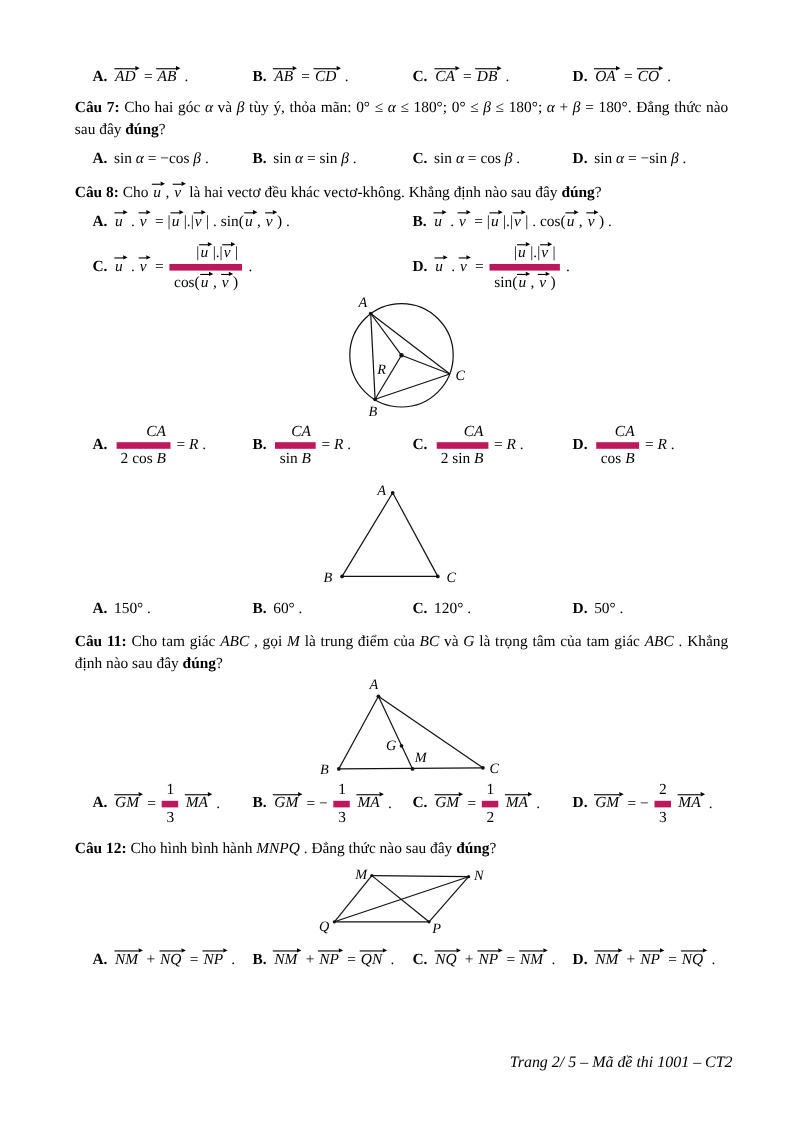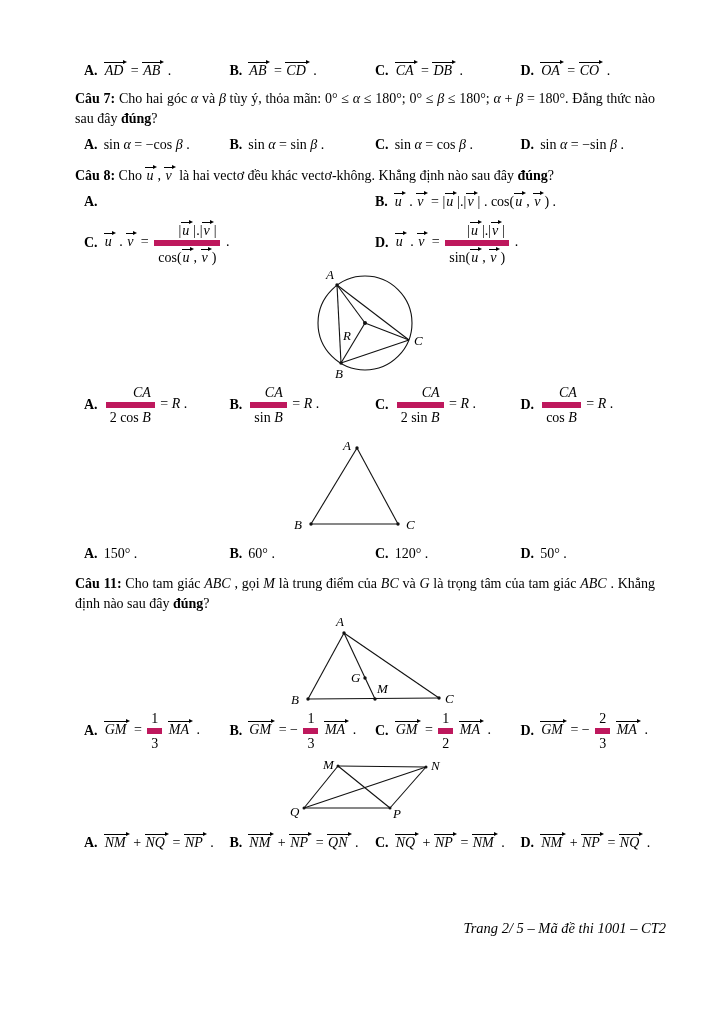--- a/index.html
+++ b/index.html
@@ -6,42 +6,42 @@
   .page{
     position:relative;
     width:724px;height:1024px;
     background:#ffffff;
     font-family:"Liberation Serif","DejaVu Serif",serif;
     font-size:14px;color:#000;
     overflow:hidden;
     margin:0 auto;
   }
   .content{position:absolute;left:68px;top:56px;width:594px;}
-  .q{margin:8px 7px 2px;line-height:20px;text-align:justify;}
+  .q{margin:8px 0 2px;line-height:20px;text-align:justify;}
   .qlabel{font-weight:bold;}
   .opts{display:grid;grid-template-columns:repeat(4,1fr);margin-left:16px;margin-top:6px;column-gap:4px;}
   .opts.two{grid-template-columns:1fr 1fr;row-gap:8px;margin-top:5px;}
   .opt{display:flex;align-items:center;line-height:20px;white-space:nowrap;}
   .ol{font-weight:bold;margin-right:6px;}
   
   .vec{position:relative;display:inline-block;font-style:italic;padding:4px 4px 0 1px;line-height:1.05;}
   .vec::before{content:'';position:absolute;top:2px;left:0;right:4px;border-top:1px solid #000;}
   .vec::after{content:'';position:absolute;top:-0.5px;right:0;width:0;height:0;
     border-left:4px solid #000;border-top:2.5px solid transparent;border-bottom:2.5px solid transparent;}
   
   .frac{display:inline-block;vertical-align:middle;text-align:right;margin:0 2px;}
   .frac .num{display:block;padding:0 4px 1px;line-height:17px;}
   .frac .den{display:block;border-top:6px solid #be185d;padding:1px 4px 0;line-height:17px;}
   .mi{font-style:italic;}
   .big{font-size:1.3em;vertical-align:-6%;}
   .fig{display:flex;justify-content:center;}
   .fig svg text{font-style:italic;font-size:13px;font-family:"Liberation Serif","DejaVu Serif",serif;}
   .fig svg line, .fig svg circle.shape, .fig svg path{stroke:#111;stroke-width:1.1;fill:none;}
   .fig svg circle.dot{fill:#111;stroke:none;}
-  .footer{position:absolute;top:920px;right:58px;font-style:italic;font-size:14.5px;} .mt10{margin-top:10px;} .mt12{margin-top:12px;}
+  .footer{position:absolute;top:958px;right:58px;font-style:italic;font-size:14.5px;} .mt10{margin-top:10px;} .mt12{margin-top:12px;}
 </style>
 </head>
 <body>
 
 <div class="page">
   <div class="content">
 
     <div class="opts" style="margin-top:4px;">
       <div class="opt">
           <b class="ol">A.</b>
@@ -78,20 +78,21 @@
       <div class="opt">
           <b class="ol">D.</b>
           <span class="om">sin <span class="mi">α</span> = −sin <span class="mi">β</span> .</span>
         </div>
     </div>
 
     <div class="q mt10"><span class="qlabel">Câu 8:</span> <span>Cho <span class="vec">u</span>, <span class="vec">v</span> là hai vectơ đều khác vectơ-không. Khẳng định nào sau đây <b>đúng</b>?</span></div>
     <div class="opts two">
       <div class="opt">
           <b class="ol">A.</b>
+          <span class="om"><span class="vec">u</span> . <span class="vec">v</span> = |<span class="vec">u</span>|.|<span class="vec">v</span>| . sin(<span class="vec">u</span>, <span class="vec">v</span>) .</span>
         </div>
       <div class="opt">
           <b class="ol">B.</b>
           <span class="om"><span class="vec">u</span> . <span class="vec">v</span> = |<span class="vec">u</span>|.|<span class="vec">v</span>| . cos(<span class="vec">u</span>, <span class="vec">v</span>) .</span>
         </div>
       <div class="opt">
           <b class="ol">C.</b>
           <span class="om"><span class="vec">u</span> . <span class="vec">v</span> = <span class="frac"><span class="num">|<span class="vec">u</span>|.|<span class="vec">v</span>|</span><span class="den">cos(<span class="vec">u</span>, <span class="vec">v</span>)</span></span> .</span>
         </div>
       <div class="opt">
@@ -200,20 +201,21 @@
       <div class="opt">
           <b class="ol">C.</b>
           <span class="om"><span class="vec">GM</span> = <span class="frac"><span class="num">1</span><span class="den">2</span></span> <span class="vec">MA</span> .</span>
         </div>
       <div class="opt">
           <b class="ol">D.</b>
           <span class="om"><span class="vec">GM</span> = − <span class="frac"><span class="num">2</span><span class="den">3</span></span> <span class="vec">MA</span> .</span>
         </div>
     </div>
 
+    <div class="q mt10"><span class="qlabel">Câu 12:</span> <span>Cho hình bình hành <span class="mi">MNPQ</span> . Đẳng thức nào sau đây <b>đúng</b>?</span></div>
     <div class="fig" style="margin-top:4px;">
       <svg width="158" height="66" viewBox="0 0 158 66">
         <line x1="52" y1="10" x2="140" y2="11"></line>
         <line x1="140" y1="11" x2="104" y2="52"></line>
         <line x1="104" y1="52" x2="18" y2="52"></line>
         <line x1="18" y1="52" x2="52" y2="10"></line>
         <line x1="52" y1="10" x2="104" y2="52"></line>
         <line x1="18" y1="52" x2="140" y2="11"></line>
         <circle class="dot" cx="52" cy="10" r="1.5"></circle>
         <circle class="dot" cx="140" cy="11" r="1.5"></circle>

